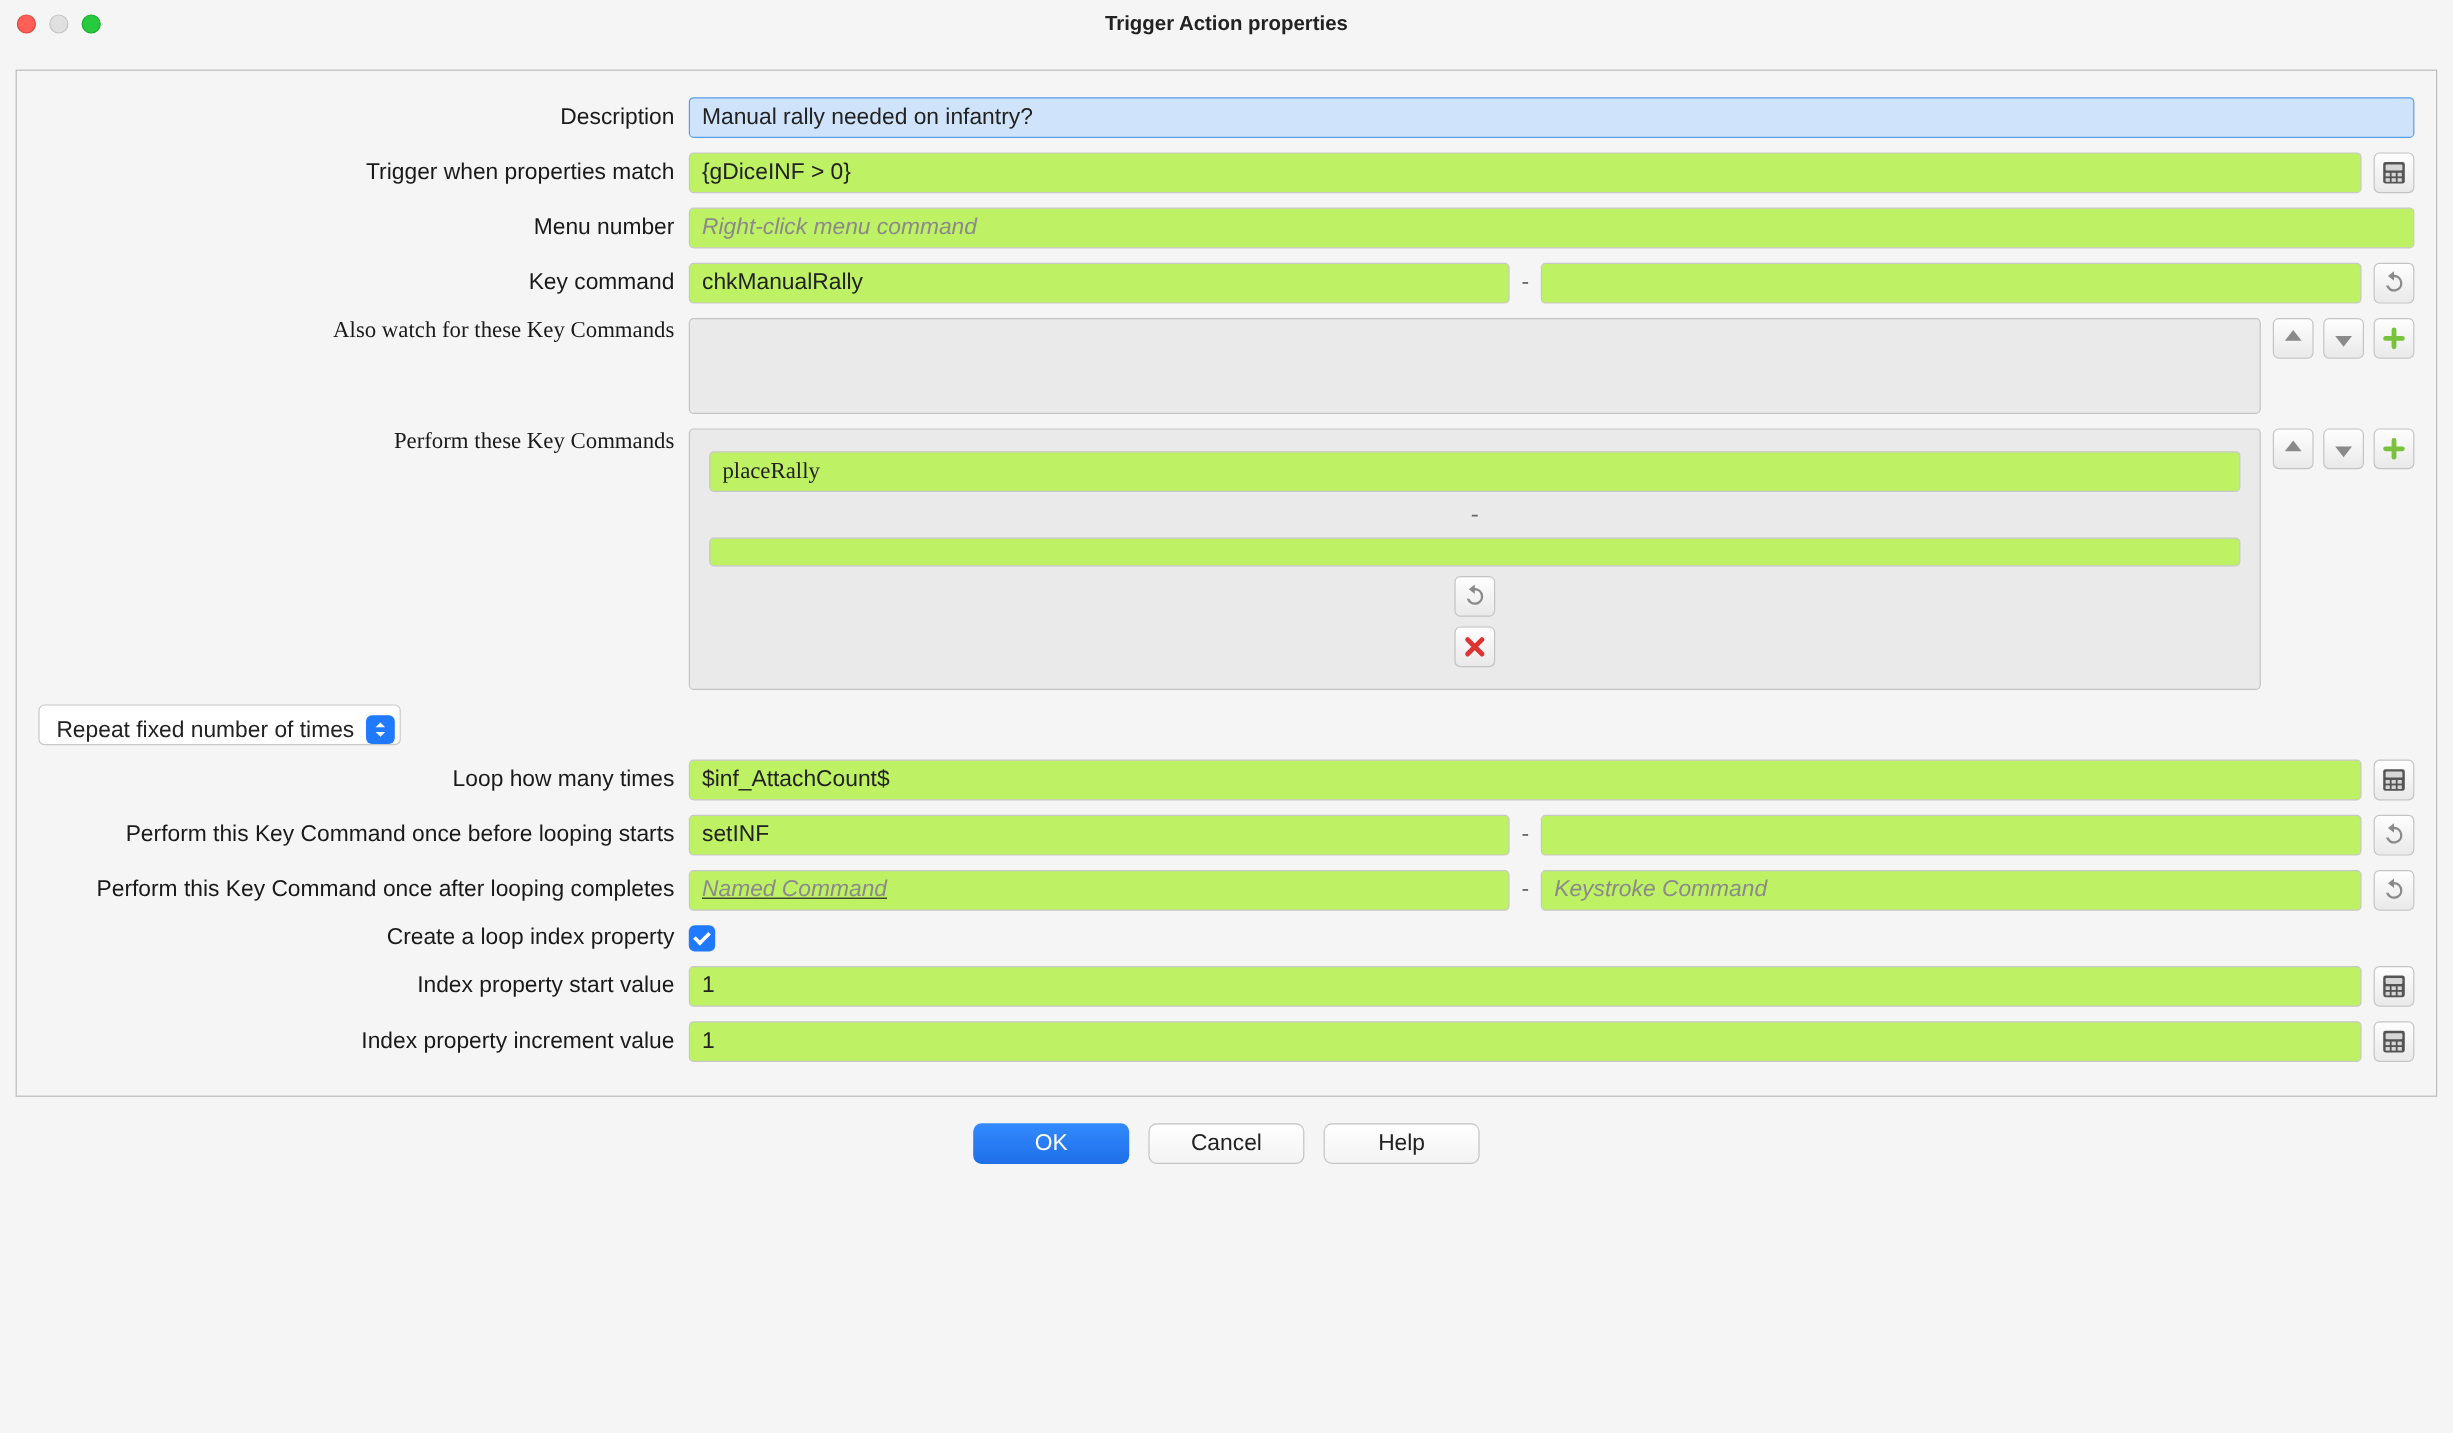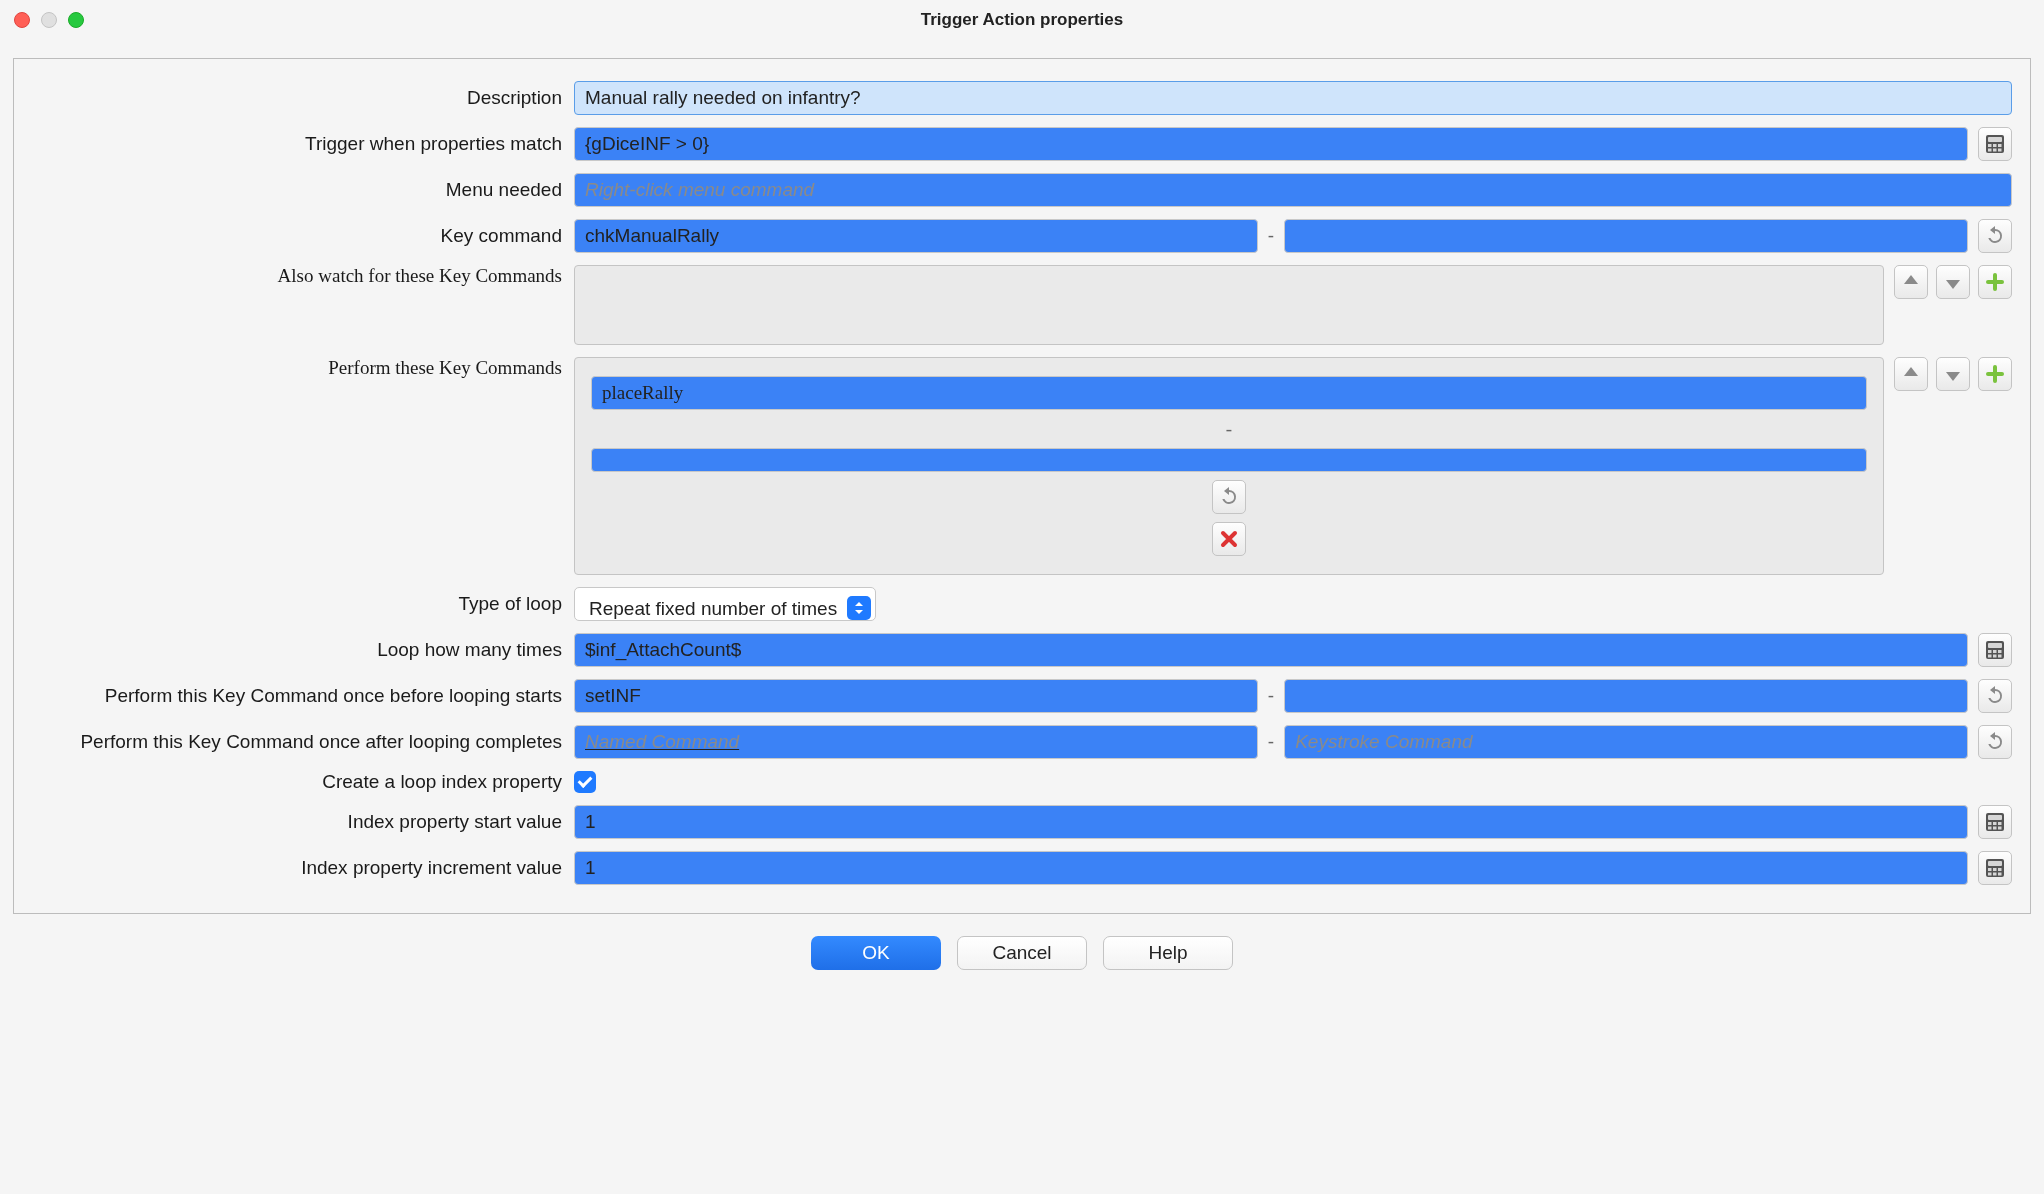--- a/index.html
+++ b/index.html
@@ -43,21 +43,21 @@
   flex: 0 0 532px;
   text-align: right;
   padding-right: 2px;
   font-size: 19px;
   color: #1a1a1a;
 }
 input[type="text"] {
   height: 34px;
   border: 1px solid #c8c8c8;
   border-radius: 4px;
-  background: #3b82f6;
+  background: #bef264;
   padding: 0 10px;
   font-size: 19px;
   font-family: inherit;
   color: #222;
   width: 100%;
 }
 input[type="text"].selected {
   background: #cfe4fb;
   border: 1px solid #5a9de8;
 }
@@ -198,21 +198,21 @@
     <div class="lbl">Trigger when properties match</div>
     <input type="text" class="fill" value="{gDiceINF &gt; 0}" style="">
     <div class="iconbtn">
       <svg>
           <use href="#ico-calc"></use>
         </svg>
     </div>
   </div>
 
   <div class="row">
-    <div class="lbl">Menu needed</div>
+    <div class="lbl">Menu number</div>
     <input type="text" class="fill" placeholder="Right-click menu command" style="">
   </div>
 
   <div class="row">
     <div class="lbl">Key command</div>
     <input type="text" style="flex: 1 1 0%;" value="chkManualRally">
     <span class="dash">-</span>
     <input type="text" style="flex: 1 1 0%;" value="">
     <div class="iconbtn">
       <svg>
@@ -274,21 +274,20 @@
       <div class="iconbtn">
           <svg>
             <use href="#ico-plus"></use>
           </svg>
         </div>
     </div>
   </div>
 
 
   <div class="row">
-    <div class="lbl">Type of loop</div>
     <div class="select">
       <span>Repeat fixed number of times</span>
       <span class="caret">
           <svg>
             <use href="#ico-updown"></use>
           </svg>
         </span>
     </div>
   </div>
 

